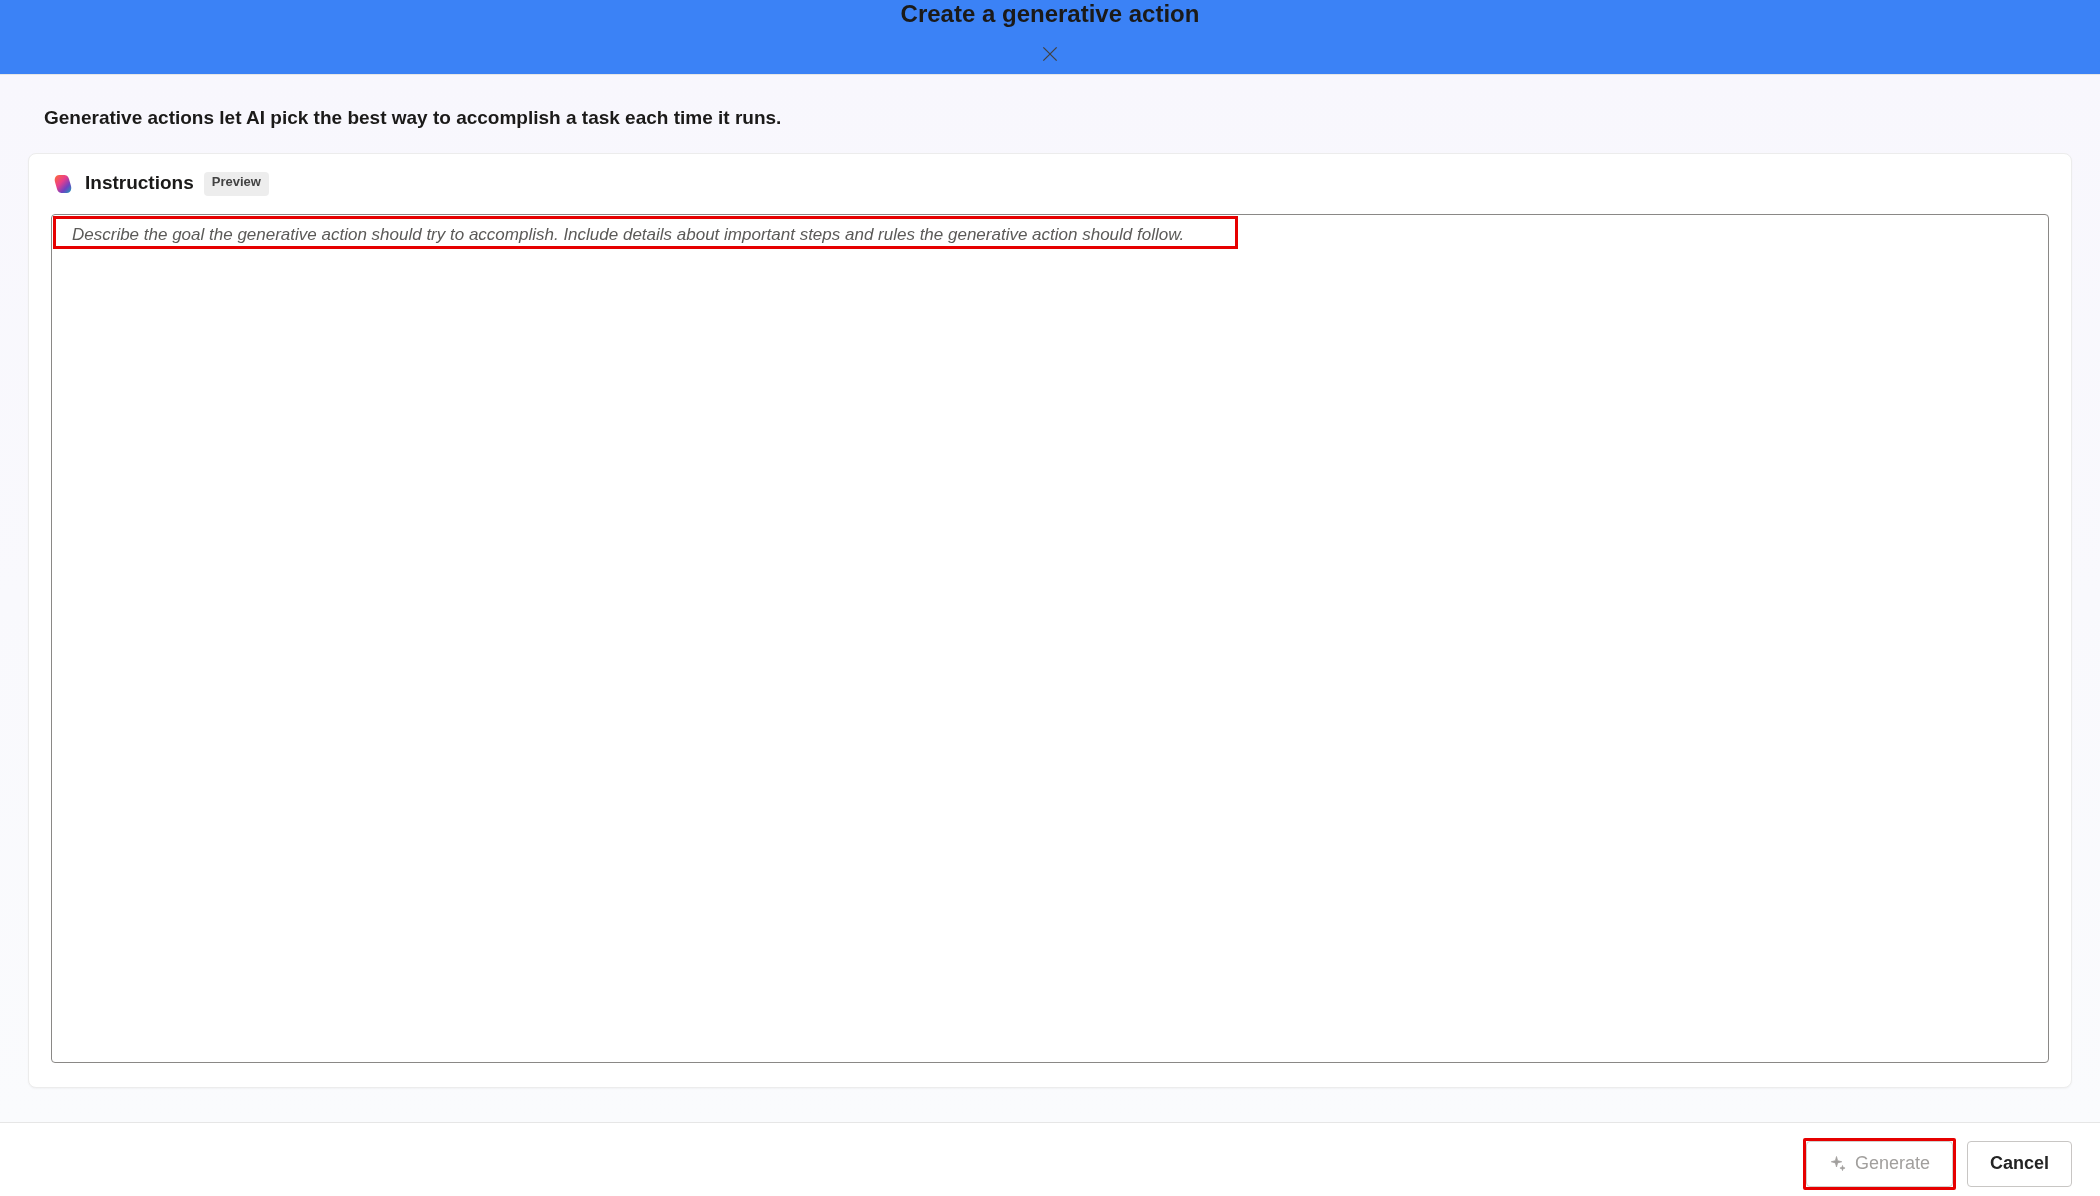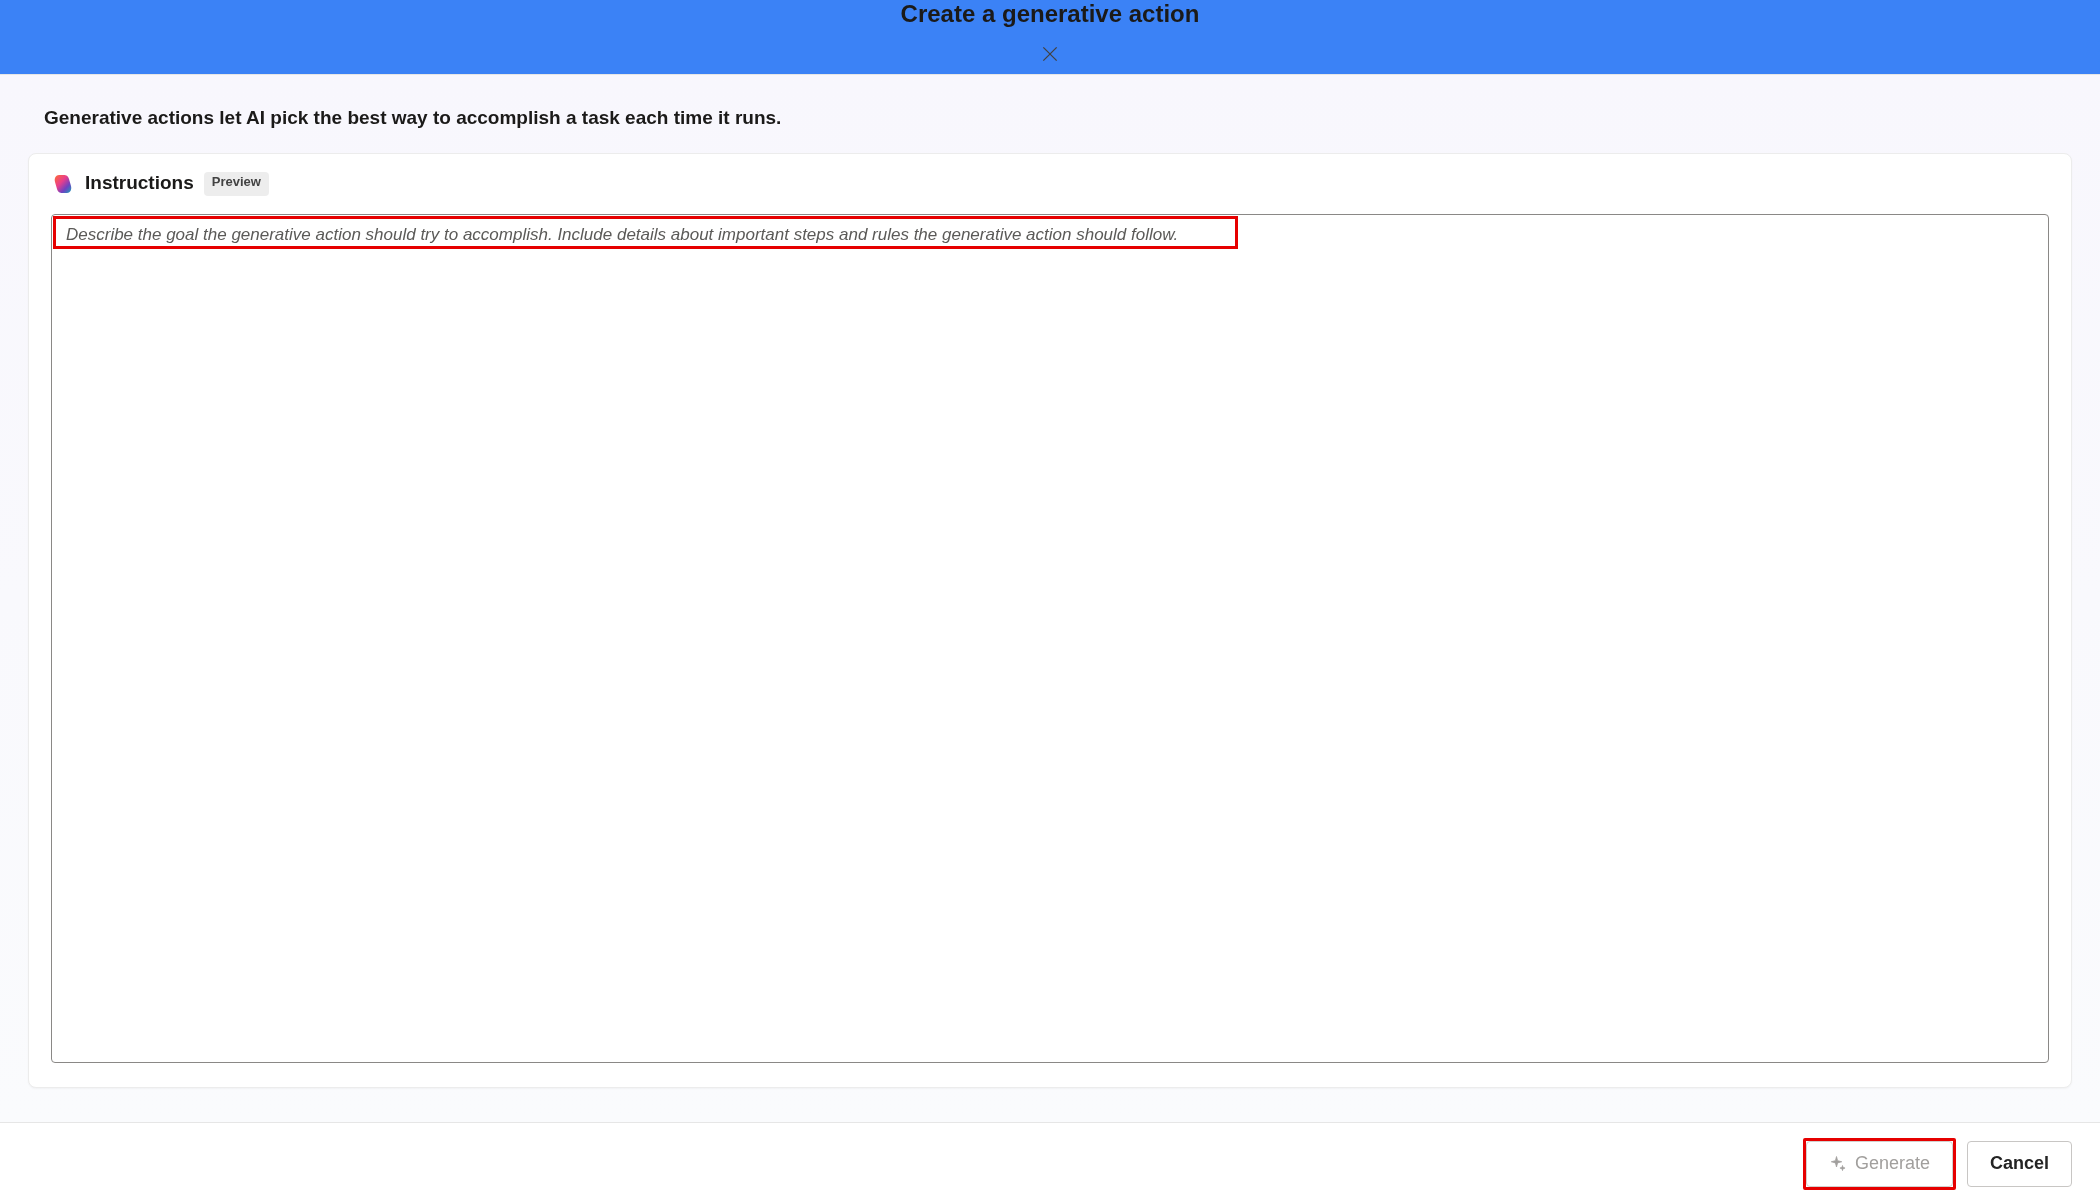--- a/index.html
+++ b/index.html
@@ -89,21 +89,21 @@
     position: relative;
     flex: 1 1 auto;
     display: flex;
   }
   textarea.instructions {
     flex: 1;
     width: 100%;
     resize: none;
     border: 1px solid #8a8886;
     border-radius: 4px;
-    padding: 10px 14px;
+    padding: 10px 20px;
     font-family: inherit;
     font-size: 17px;
     font-style: italic;
     color: #5b5a58;
     outline: none;
   }
   textarea.instructions::placeholder {
     color: #5b5a58;
     font-style: italic;
   }

